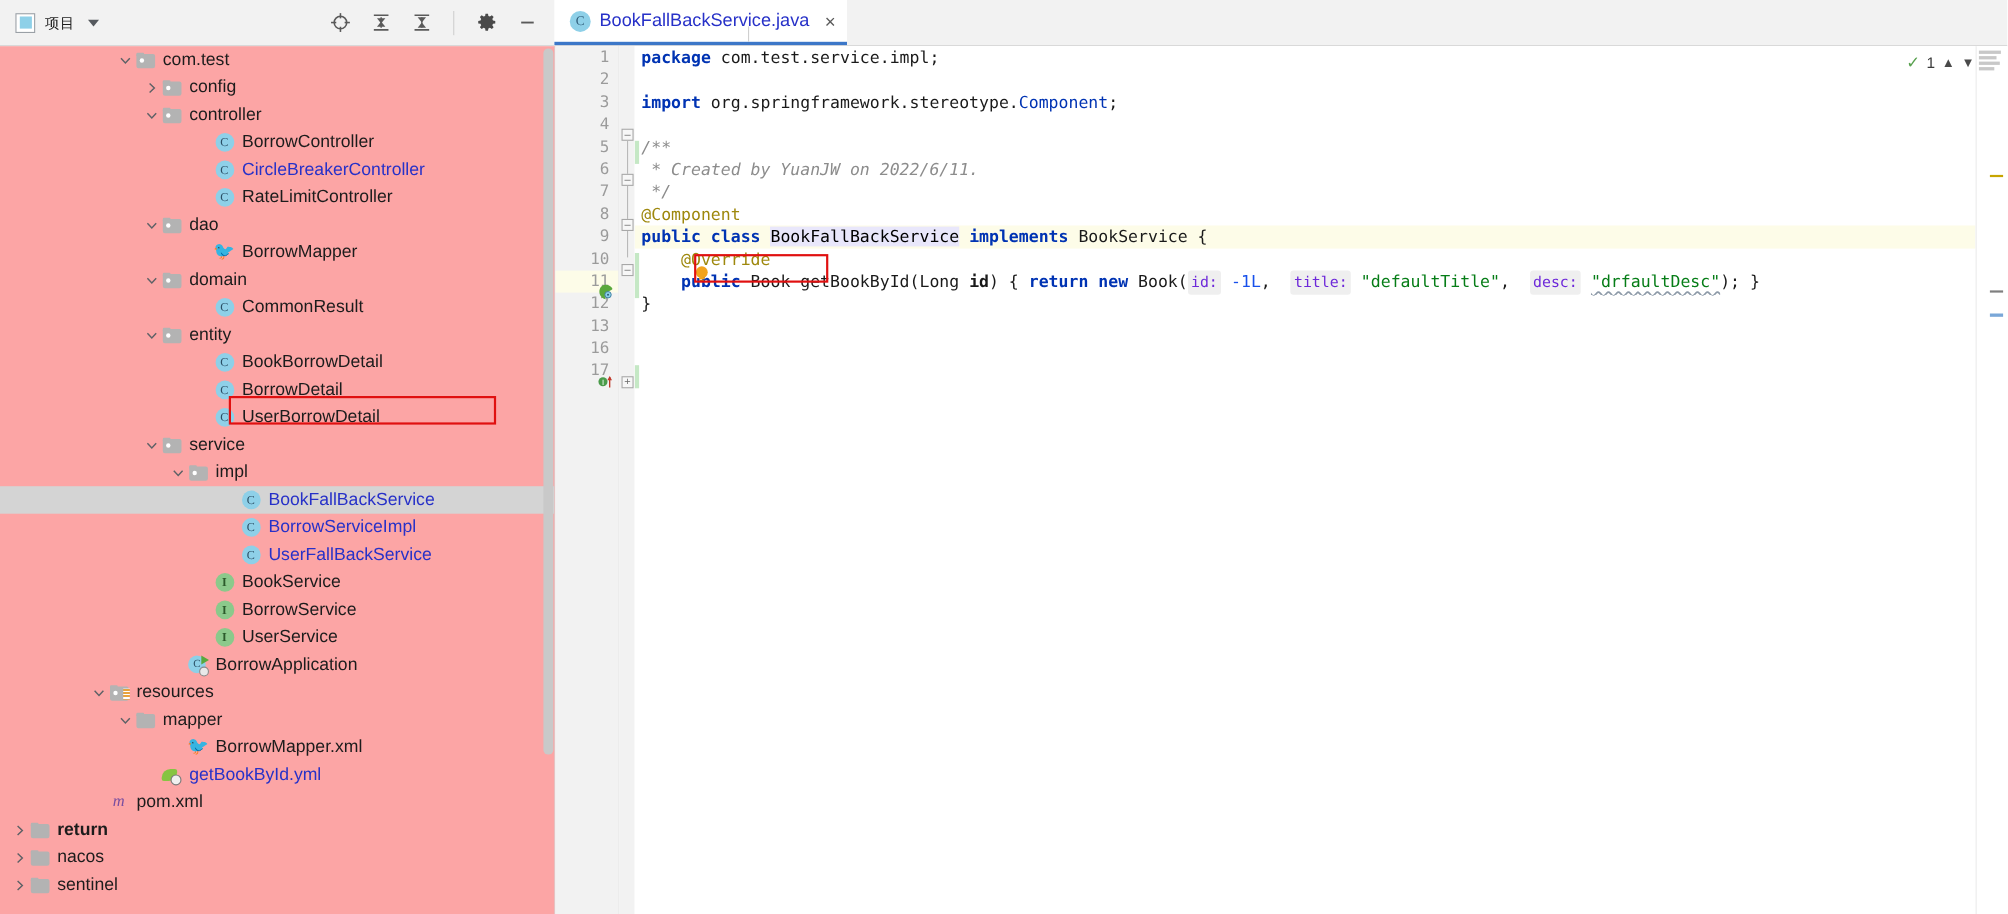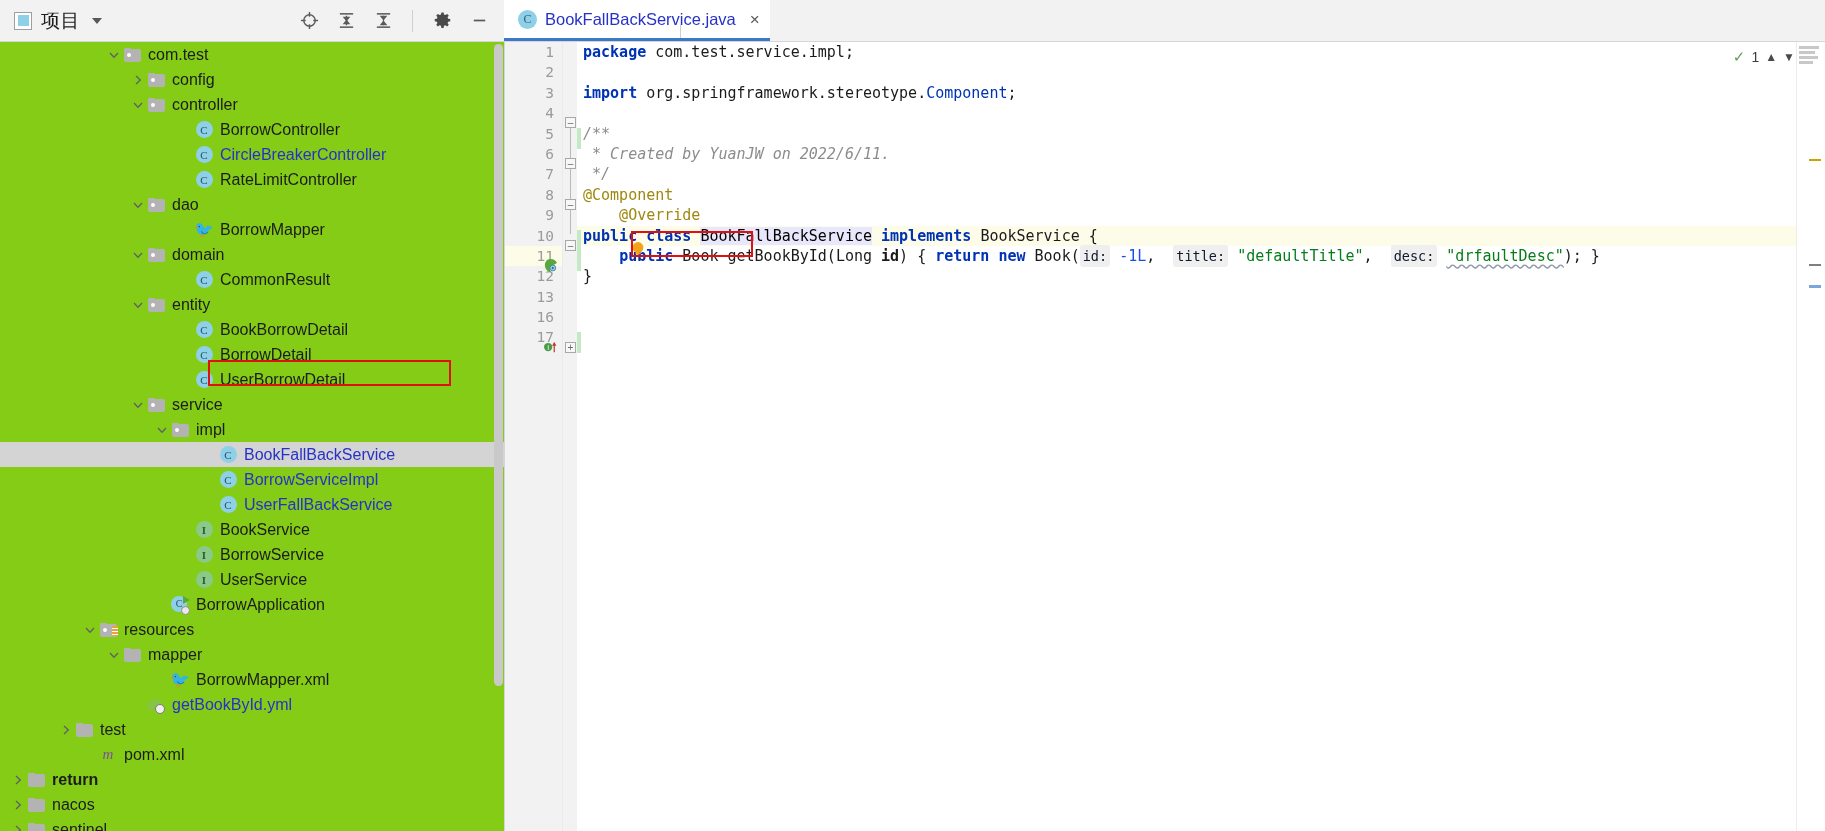--- a/index.html
+++ b/index.html
@@ -26,21 +26,21 @@
     padding-left: 14px;
     position: relative;
   }
   .proj-title-wrap { display: flex; align-items: center; gap: 9px; }
   .proj-sq {
     width: 18px; height: 18px; border: 1px solid #9aa0a6; background: #fff;
     display: flex; align-items: center; justify-content: center;
     box-sizing: border-box;
   }
   .proj-sq i { display:block; width: 11px; height: 11px; background: #8ed0e8; }
-  .proj-label { font-size: 19px; color: #1c1c1c; letter-spacing: .5px; }
+  .proj-label { font-size: 13px; color: #1c1c1c; letter-spacing: .5px; }
   .caret-down {
     width: 0; height: 0; border-left: 5px solid transparent;
     border-right: 5px solid transparent; border-top: 6px solid #55595e;
     margin-left: 3px;
   }
   .proj-tools {
     position: absolute; right: 12px; top: 0; bottom: 0;
     display: flex; align-items: center; gap: 11px;
   }
   .tool-btn {
@@ -78,21 +78,21 @@
     position: absolute; left: 176px; bottom: 0; width: 1px; height: 14px;
     background: #cfcfcf;
   }
 
   
   .body-row { flex: 1 1 auto; display: flex; min-height: 0; }
 
   
   .tree-pane {
     width: 504px; flex: 0 0 504px;
-    background: #84cc16; position: relative;
+    background: #fca5a5; position: relative;
     overflow: hidden;
     border-right: 1px solid #d6d6d6;
   }
   .tree-row {
     height: 25px; display: flex; align-items: center;
     font-size: 16px; color: #1c1c1c; white-space: nowrap;
     position: relative;
   }
   .tree-row.selected { background: #d4d4d4; }
   .arrow {
@@ -181,21 +181,21 @@
   .cline.hl { background: #fdfce8; }
   .kw { color: #0033b3; font-weight: bold; text-align: right; }
   .kw2 { color: #0033b3; }
   .pl { color: #1a1a1a; }
   .str { color: #067d17; }
   .num { color: #1750eb; }
   .cmt { color: #8c8c8c; font-style: italic; }
   .ann { color: #9e880d; }
   .clsname { background: #e9e7fb; }
   .hint {
-    color: #0f172a; background: #efefef; border-radius: 3px;
+    color: #6d28d9; background: #efefef; border-radius: 3px;
     padding: 3px 3px; font-size: 13.5px;
   }
   .green-stripe { position: absolute; left: 0; top: 0; width: 4px; background: #c5e8c5; }
   .squig {
     text-decoration: underline; text-decoration-style: wavy;
     text-decoration-color: #8d9aa8; text-underline-offset: 3px;
   }
   .code-outline {
     position: absolute; border: 2px solid #e01010; box-sizing: border-box; pointer-events: none;
   }
@@ -654,35 +654,20 @@
             </span>
             <span class="ico">
               <span class="yml">
                 <span class="leaf"></span>
                 <span class="g"></span>
               </span>
             </span>
             <span class="lbl blue">getBookById.yml</span>
           </div>
           <div class="tree-row">
-            <span style="display: inline-block; width: 58px;"></span>
-            <span class="arrow">
-              <svg width="12" height="12" viewBox="0 0 12 12">
-                <polyline points="4,2 8.3,6 4,10" fill="none" stroke="#5d6166" stroke-width="1.3"></polyline>
-              </svg>
-            </span>
-            <span class="ico">
-              <span class="fold plain">
-                <span class="tb"></span>
-                <span class="bk"></span>
-              </span>
-            </span>
-            <span class="lbl">test</span>
-          </div>
-          <div class="tree-row">
             <span style="display: inline-block; width: 82px;"></span>
             <span class="arrow spacer">
               <svg width="12" height="12" viewBox="0 0 12 12">
                 <polyline points="4,2 8.3,6 4,10" fill="none" stroke="#5d6166" stroke-width="1.3"></polyline>
               </svg>
             </span>
             <span class="ico">
               <span class="mvn">m</span>
             </span>
             <span class="lbl">pom.xml</span>
@@ -789,22 +774,22 @@
       <div class="code-area">
         <div id="code-lines">
             <div class="cline"><span class="kw">package </span><span class="pl">com.test.service.impl;</span></div>
             <div class="cline"></div>
             <div class="cline"><span class="kw">import </span><span class="pl">org.springframework.stereotype.</span><span class="kw2">Component</span><span class="pl">;</span></div>
             <div class="cline"></div>
             <div class="cline"><span class="cmt">/**</span></div>
             <div class="cline"><span class="cmt"> * Created by YuanJW on 2022/6/11.</span></div>
             <div class="cline"><span class="cmt"> */</span></div>
             <div class="cline"><span class="ann">@Component</span></div>
+            <div class="cline hl"><span class="kw">public </span><span class="kw">class </span><span class="clsname">BookFallBackService</span><span class="pl"> </span><span class="kw">implements </span><span class="pl">BookService {</span></div>
             <div class="cline"><span class="ann">    @Override</span></div>
-            <div class="cline hl"><span class="kw">public </span><span class="kw">class </span><span class="clsname">BookFallBackService</span><span class="pl"> </span><span class="kw">implements </span><span class="pl">BookService {</span></div>
             <div class="cline"><span class="pl">    </span><span class="kw">public </span><span class="pl">Book </span><span class="pl">getBookById</span><span class="pl">(</span><span class="pl">Long </span><span class="pl" style="font-weight: bold;">id</span><span class="pl">) { </span><span class="kw">return </span><span class="kw">new </span><span class="pl">Book(</span><span class="hint">id:</span><span class="pl"> </span><span class="num">-1L</span><span class="pl">,  </span><span class="hint">title:</span><span class="pl"> </span><span class="str">"defaultTitle"</span><span class="pl">,  </span><span class="hint">desc:</span><span class="pl"> </span><span class="str squig">"drfaultDesc"</span><span class="pl">); }</span></div>
             <div class="cline"><span class="pl">}</span></div>
             <div class="cline"></div>
           </div>
 
         <div class="green-stripe" style="top:86px; height:21px;"></div>
         <div class="green-stripe" style="top:188px; height:41px;"></div>
         <div class="green-stripe" style="top:290px; height:21px;"></div>
 
         <div class="bulb" style="left:52px; top:198px;">

